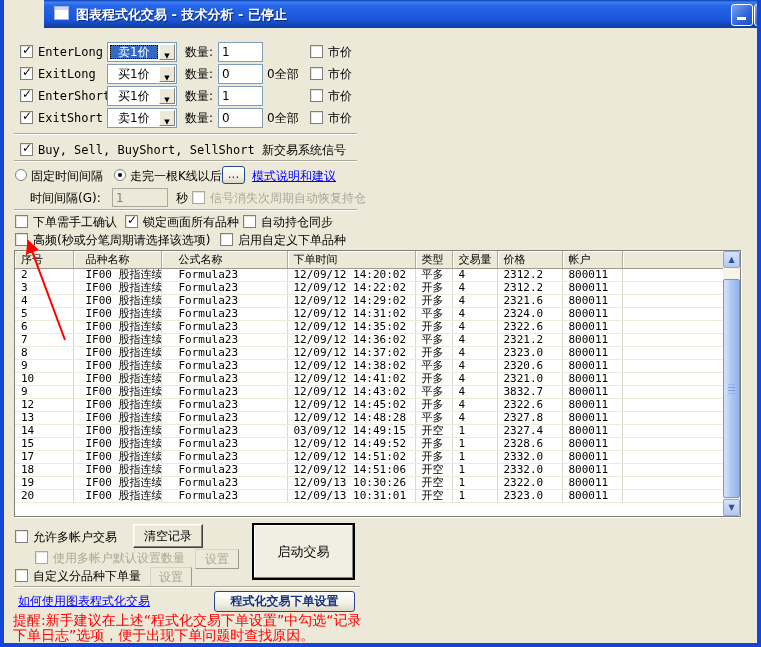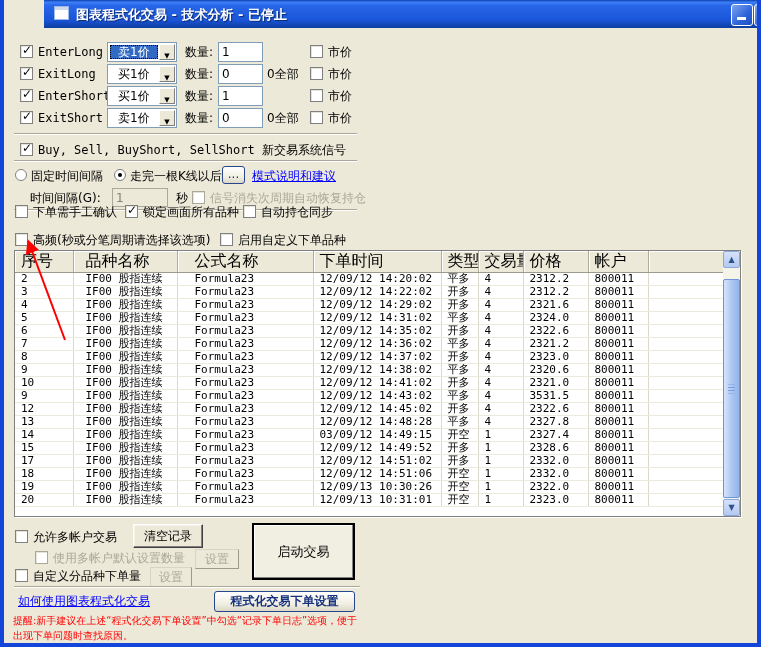--- a/index.html
+++ b/index.html
@@ -46,26 +46,26 @@
   .btnxp { position:absolute; background: linear-gradient(180deg,#ffffff 0%, #f2f0e4 60%, #dcd8c8 100%);
     border:1px solid #26478c; border-radius:3px; text-align:center; font-size:12px; color:#16327e; }
 
   
   .tblwrap { position:absolute; left:14px; top:250px; width:727px; height:267px; background:#fff;
     border:1px solid #808080; box-shadow: 1px 1px 0 #fff; }
   table.grid { border-collapse:collapse; table-layout:fixed; width:708px; font-size:11px;
     font-family:"DejaVu Sans Mono","DejaVu Sans", monospace; }
   table.grid th { height:17px; font-weight:normal; text-align:left; padding:0 2px 0 6px; background:#ece9d8;
     border-right:1px solid #b0ad9e; border-bottom:1px solid #9d9a8c;
-    box-shadow: inset 1px 1px 0 #ffffff; white-space:nowrap; overflow:hidden; font-size:16px; font-family:"DejaVu Sans",sans-serif; }
+    box-shadow: inset 1px 1px 0 #ffffff; white-space:nowrap; overflow:hidden; font-size:11px; font-family:"DejaVu Sans",sans-serif; }
   table.grid td { height:13px; line-height:12px; padding:0 2px 0 6px; border-right:1px solid #ddd9ca;
     border-bottom:1px solid #eceadb; white-space:nowrap; overflow:hidden; }
   table.grid th:nth-child(1), table.grid td:nth-child(1) { width:58px; }
-  table.grid th:nth-child(2), table.grid td:nth-child(2) { width:104px;padding-left:12px; }
-  table.grid th:nth-child(3), table.grid td:nth-child(3) { width:136px;padding-left:17px; }
+  table.grid th:nth-child(2), table.grid td:nth-child(2) { width:88px;padding-left:12px; }
+  table.grid th:nth-child(3), table.grid td:nth-child(3) { width:126px;padding-left:17px; }
   table.grid th:nth-child(4), table.grid td:nth-child(4) { width:128px; }
   table.grid th:nth-child(5), table.grid td:nth-child(5) { width:37px; }
   table.grid th:nth-child(6), table.grid td:nth-child(6) { width:45px; }
   table.grid th:nth-child(7), table.grid td:nth-child(7) { width:65px; }
   table.grid th:nth-child(8), table.grid td:nth-child(8) { width:60px; }
   table.grid th:nth-child(9), table.grid td:nth-child(9) { width:auto; border-right:none; }
 
   
   .sb { position:absolute; right:0; top:0; width:17px; height:265px; background:#f6f4e8; }
   .sb-btn { position:absolute; left:0; width:17px; height:17px; border-radius:2px;
@@ -74,21 +74,21 @@
   .sb-btn.up { top:0; } .sb-btn.down { bottom:0; }
   .sb-thumb { position:absolute; left:0; top:28px; width:17px; height:219px; border-radius:2px;
     background: linear-gradient(90deg,#d6e4fb 0%, #aac5f2 55%, #93b4ea 100%); border:1px solid #7096d8; }
   .sb-thumb::after { content:""; position:absolute; left:4px; right:4px; top:50%; height:9px; transform:translateY(-50%);
     background: repeating-linear-gradient(180deg,#7a9fde 0 1px, transparent 1px 3px); }
 
   
   .startbtn { position:absolute; left:252px; top:523px; width:103px; height:57px; background:#f1efe2;
     border:2px solid #000; box-shadow: inset -1px -1px 0 #808080, inset 1px 1px 0 #fff; text-align:center; line-height:53px; font-size:13px; }
 
-  .reminder { position:absolute; left:13px; top:613px; width:352px; color:#ff0000; font-size:10px; line-height:15px; }
+  .reminder { position:absolute; left:13px; top:613px; width:352px; color:#ff0000; font-size:14px; line-height:15px; }
 
   svg.arrow { position:absolute; left:0; top:0; width:761px; height:647px; pointer-events:none; z-index:8; }
 </style>
 </head>
 <body>
 
 <div class="window">
 
   <div class="titlebar">
     <div class="win-icon"></div>
@@ -177,21 +177,21 @@
   <div class="row" style="top:188px">
     <span class="lbl" style="left:30px;top:2px">时间间隔(G):</span>
     <input class="field disabled" disabled="" style="left: 112px; top: 0px; width: 56px; height: 19px;" value="1">
     <span class="lbl" style="left:176px;top:2px">秒</span>
     <span class="cb" style="left:192px;top:3px;border-color:#aca899"></span>
     <span class="lbl gray" style="left:210px;top:2px">信号消失次周期自动恢复持仓</span>
   </div>
 
   <div class="sep" style="left:14px;top:209px;width:343px"></div>
 
-  <div class="row" style="top:204px;height:16px">
+  <div class="row" style="top:214px;height:16px">
     <span class="cb" style="left:15px;top:1px"></span>
     <span class="lbl" style="left:33px;top:0">下单需手工确认</span>
     <span class="cb checked" style="left:125px;top:1px"></span>
     <span class="lbl" style="left:143px;top:0">锁定画面所有品种</span>
     <span class="cb" style="left:243px;top:1px"></span>
     <span class="lbl" style="left:261px;top:0">自动持仓同步</span>
   </div>
   <div class="row" style="top:232px;height:16px">
     <span class="cb" style="left:15px;top:1px"></span>
     <span class="lbl" style="left:33px;top:0">高频(秒或分笔周期请选择该选项)</span>
@@ -314,21 +314,21 @@
             <td>800011</td>
             <td></td>
           </tr>
           <tr>
             <td>9</td>
             <td>IF00 股指连续</td>
             <td>Formula23</td>
             <td>12/09/12 14:43:02</td>
             <td>平多</td>
             <td>4</td>
-            <td>3531.5</td>
+            <td>3832.7</td>
             <td>800011</td>
             <td></td>
           </tr>
           <tr>
             <td>12</td>
             <td>IF00 股指连续</td>
             <td>Formula23</td>
             <td>12/09/12 14:45:02</td>
             <td>开多</td>
             <td>4</td>

